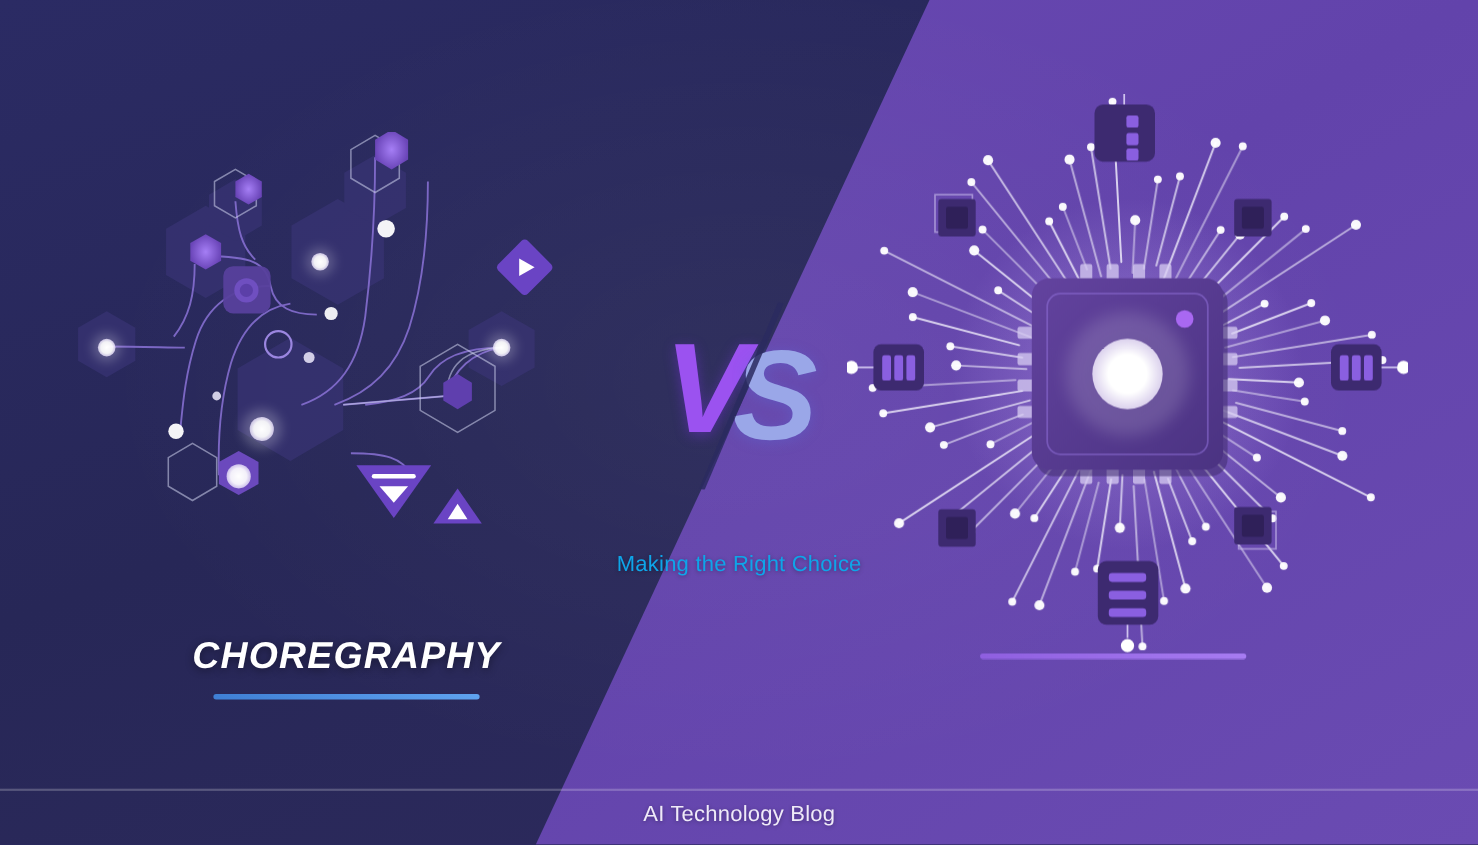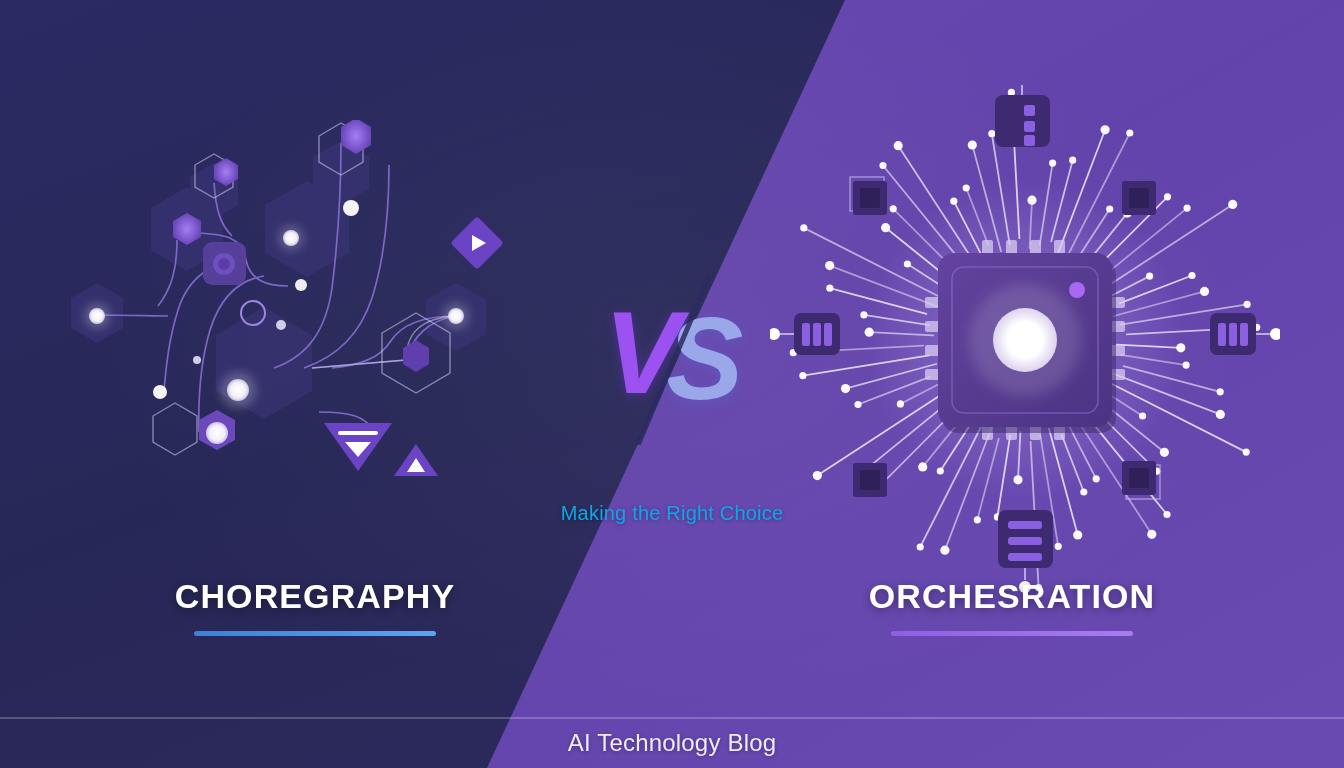--- a/index.html
+++ b/index.html
@@ -61,36 +61,36 @@
 
   
   .tagline {
     position:absolute; left:0; top:502px; width:1344px;
     text-align:center;
     font-size:20px; color:#0ea5e9; letter-spacing:.2px;
     text-shadow:0 1px 4px rgba(0,0,0,.35);
   }
 
   .title-block { position:absolute; width:480px; text-align:center; }
-  #title-left  { left:75px;  top:578px; }
+  #title-left  { left:75px;  top:578px;font-style:italic; }
   #title-right { left:772px; top:578px; }
   .title-text {
     font-size:34px; font-weight:700; color:#ffffff;
     letter-spacing:1.1px; line-height:1.1;
     text-shadow:0 2px 8px rgba(0,0,0,.40);
   }
   .title-underline {
     margin:16px auto 0; height:5px; width:242px; border-radius:3px;
   }
   #underline-left  { background:linear-gradient(90deg,#3f7fd4,#5fa3ef); }
   #underline-right { background:linear-gradient(90deg,#8f5fe0,#a77cf2); }
 
   .footer-text {
     position:absolute; left:0; top:729px; width:1344px;
-    text-align:center; font-size:24px; color:#efeaf8; letter-spacing:.2px;
+    text-align:center; font-size:20px; color:#efeaf8; letter-spacing:.2px;
     text-shadow:0 1px 4px rgba(0,0,0,.30);
   }
 </style>
 </head>
 <body>
 
 <div id="stage">
 
   <div class="bg-left"></div>
   <div class="bg-right"></div>
@@ -444,20 +444,19 @@
   </div>
 
   <div class="tagline">Making the Right Choice</div>
 
   <div class="title-block" id="title-left">
     <div class="title-text">CHOREGRAPHY</div>
     <div class="title-underline" id="underline-left"></div>
   </div>
 
   <div class="title-block" id="title-right">
-    <div class="title-text">ORCHESRATION</div>
     <div class="title-underline" id="underline-right"></div>
   </div>
 
   <div class="footer-rule"></div>
   <div class="footer-text">AI Technology Blog</div>
 
 </div>
 
 </body></html>

